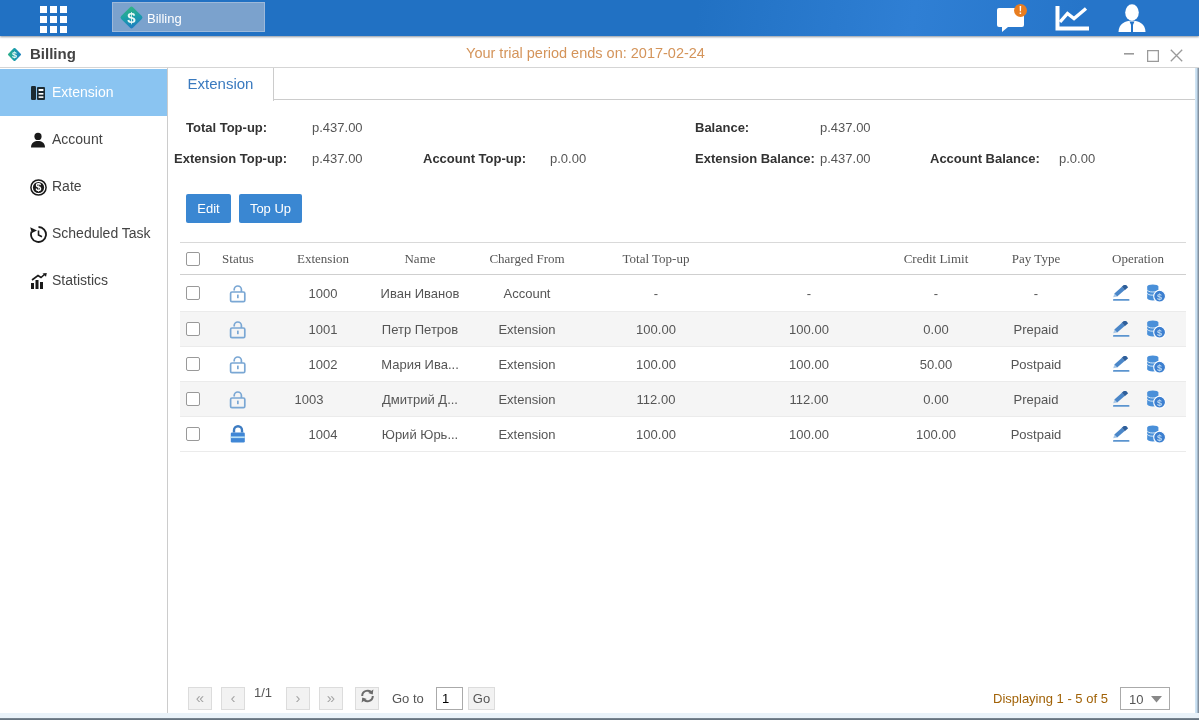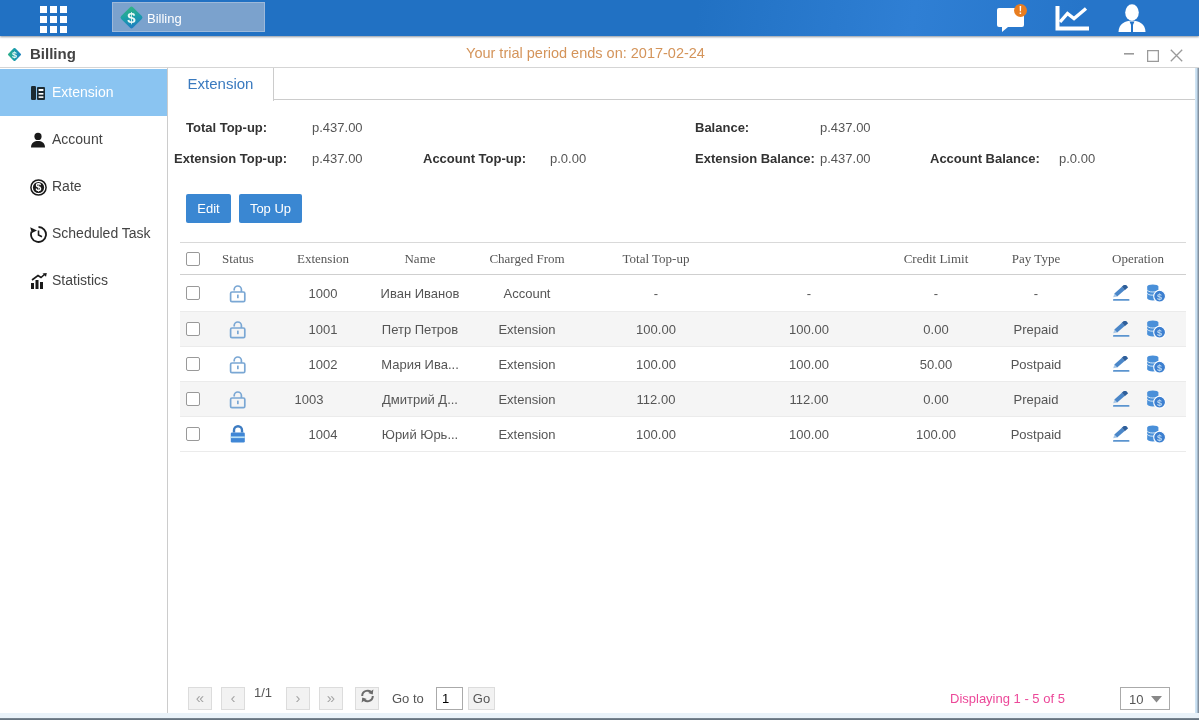--- a/index.html
+++ b/index.html
@@ -410,21 +410,21 @@
       <div class="pbtn" style="left:139px">»</div>
       <div class="pbtn" style="left:175px;line-height:19px"><svg width="15" height="14" viewBox="0 0 15 14">
           <path d="M2.2 7 a5.3 5.3 0 0 1 10-2.4" stroke="#6b6b6b" stroke-width="2" fill="none"></path>
           <path d="M13.4 0.6 L12.6 5.4 L8.2 4 Z" fill="#6b6b6b"></path>
           <path d="M12.8 7 a5.3 5.3 0 0 1 -10 2.4" stroke="#6b6b6b" stroke-width="2" fill="none"></path>
           <path d="M1.6 13.4 L2.4 8.6 L6.8 10 Z" fill="#6b6b6b"></path>
         </svg></div>
       <span style="position:absolute;left:212px;top:6px">Go to</span>
       <input style="position: absolute; left: 256px; top: 2px; width: 27px; height: 23px; border: 1px solid rgb(170, 170, 170); font-size: 13px; padding-left: 5px; font-family: inherit;" value="1">
       <div class="pbtn" style="left:288px;width:27px;color:#555;font-size:13px;line-height:21px">Go</div>
-      <span style="position:absolute;left:770px;top:6px;color:#ec4899">Displaying 1 - 5 of 5</span>
+      <span style="position:absolute;left:813px;top:6px;color:#a16207">Displaying 1 - 5 of 5</span>
       <div style="position:absolute;left:940px;top:2px;width:50px;height:23px;border:1px solid #aaa;background:#fff">
         <span style="position:absolute;left:8px;top:4px">10</span>
         <svg style="position:absolute;right:7px;top:8px" width="11" height="7">
           <path d="M0 0 L11 0 L5.5 6.5 Z" fill="#888"></path>
         </svg>
       </div>
     </div>
 </div>
 
 <div class="rightborder"></div>

